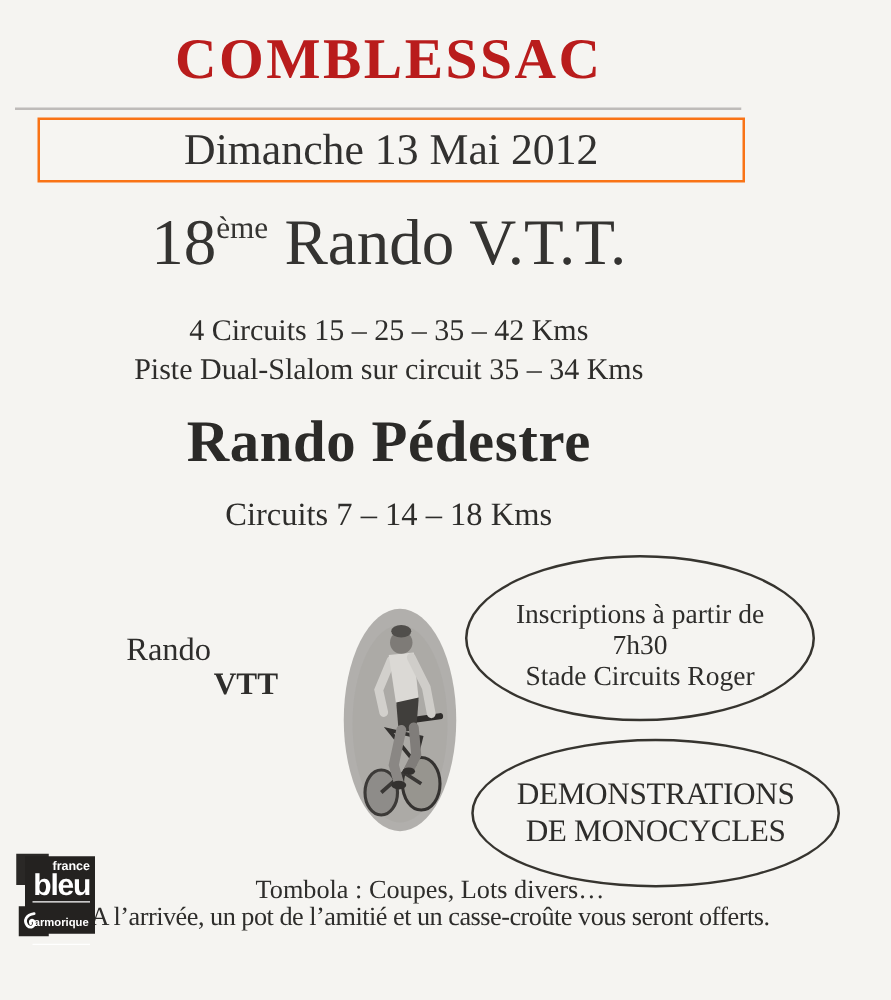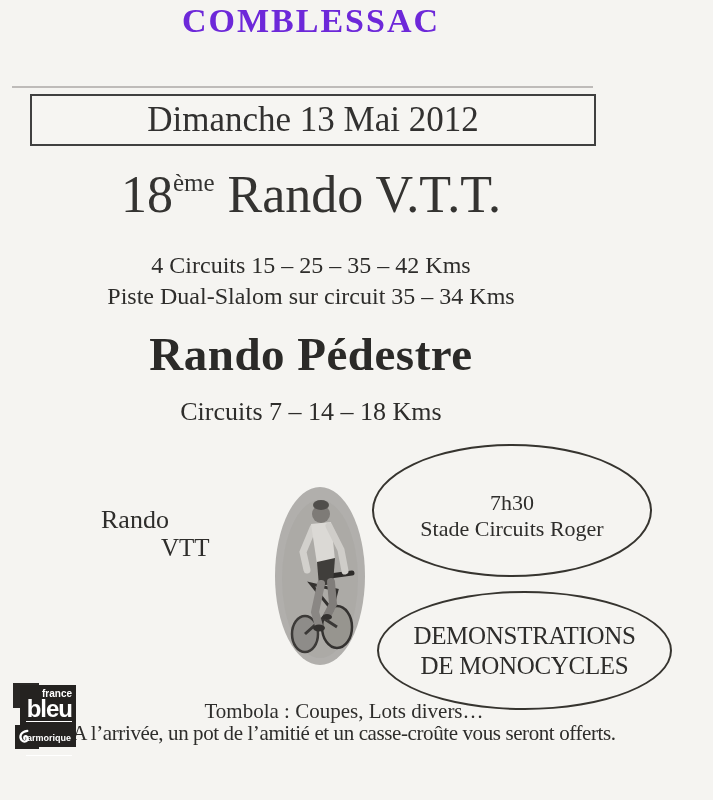--- a/index.html
+++ b/index.html
@@ -8,42 +8,42 @@
     width:713px;height:800px;
     background:#f5f4f1;
     font-family:"Liberation Serif", serif;
     color:#2e2d2b;
     overflow:hidden;
   }
   .abs{position:absolute;}
   .center-block{left:0;width:622px;text-align:center;}
   .footer-block{left:0;width:688px;text-align:center;}
 
-  .title{top:2px;font-size:34px;font-weight:bold;letter-spacing:2px;color:#6d28d9;}
+  .title{top:20px;font-size:46px;font-weight:bold;letter-spacing:2px;color:#b91c1c;}
 
   .ghost-line{left:12px;top:86px;width:581px;height:2px;background:#8f8d8b;opacity:.55;}
 
   .date-box{
     left:30px;top:94px;width:562px;height:48px;
-    border:2px solid #404040;background:#f6f5f2;
+    border:2px solid #f97316;background:#f6f5f2;
     display:flex;align-items:center;justify-content:center;
   }
   .date-box span{font-size:35px;color:#323130;}
 
   .vtt-heading{top:166px;font-size:52px;line-height:1.1;color:#343331;}
   .vtt-heading .ord{font-size:25px;vertical-align:21px;letter-spacing:0;}
 
   .vtt-circuits{top:252px;font-size:24px;}
   .vtt-dual{top:283px;font-size:24px;}
 
   .ped-heading{top:327px;font-size:47px;font-weight:bold;letter-spacing:.5px;color:#2b2a28;}
   .ped-circuits{top:397px;font-size:26px;}
 
   .cap1{left:101px;top:505px;font-size:26px;}
-  .cap2{left:161px;top:534px;font-size:25px;}
+  .cap2{left:171px;top:534px;font-size:25px;font-weight:bold;}
 
   .cyclist{left:274px;top:486px;width:92px;height:180px;}
 
   .bubble{
     border:2px solid #36342f;border-radius:50%;
     display:flex;flex-direction:column;align-items:center;justify-content:center;
     text-align:center;background:transparent;
   }
   .bubble1{left:372px;top:444px;width:280px;height:133px;font-size:22px;line-height:1.15;padding-top:10px;box-sizing:border-box;}
   .bubble2{left:377px;top:591px;width:291px;height:115px;font-size:25px;line-height:1.18;letter-spacing:-.3px;}
@@ -107,20 +107,21 @@
     <circle cx="47" cy="28" r="9" fill="#7e7b77"></circle>
     <ellipse cx="47" cy="19" rx="8" ry="5" fill="#504e4b"></ellipse>
     <path d="M43 76 L61 72 L59 98 L45 100 Z" fill="#403e3b"></path>
     <path d="M47 98 L41 126 L45 140" stroke="#8a8784" stroke-width="8" fill="none" stroke-linecap="round"></path>
     <path d="M57 96 L59 118 L53 130" stroke="#807d7a" stroke-width="8" fill="none" stroke-linecap="round"></path>
     <ellipse cx="45" cy="142" rx="6" ry="3.5" fill="#33312f"></ellipse>
     <ellipse cx="53" cy="131" rx="5" ry="3" fill="#33312f"></ellipse>
   </svg>
 
   <div class="abs bubble bubble1">
+    <div>Inscriptions à partir de</div>
     <div>7h30</div>
     <div>Stade Circuits Roger</div>
   </div>
 
   <div class="abs bubble bubble2">
     <div>DEMONSTRATIONS</div>
     <div>DE MONOCYCLES</div>
   </div>
 
   <div class="abs footer-block tombola">Tombola : Coupes, Lots divers…</div>

